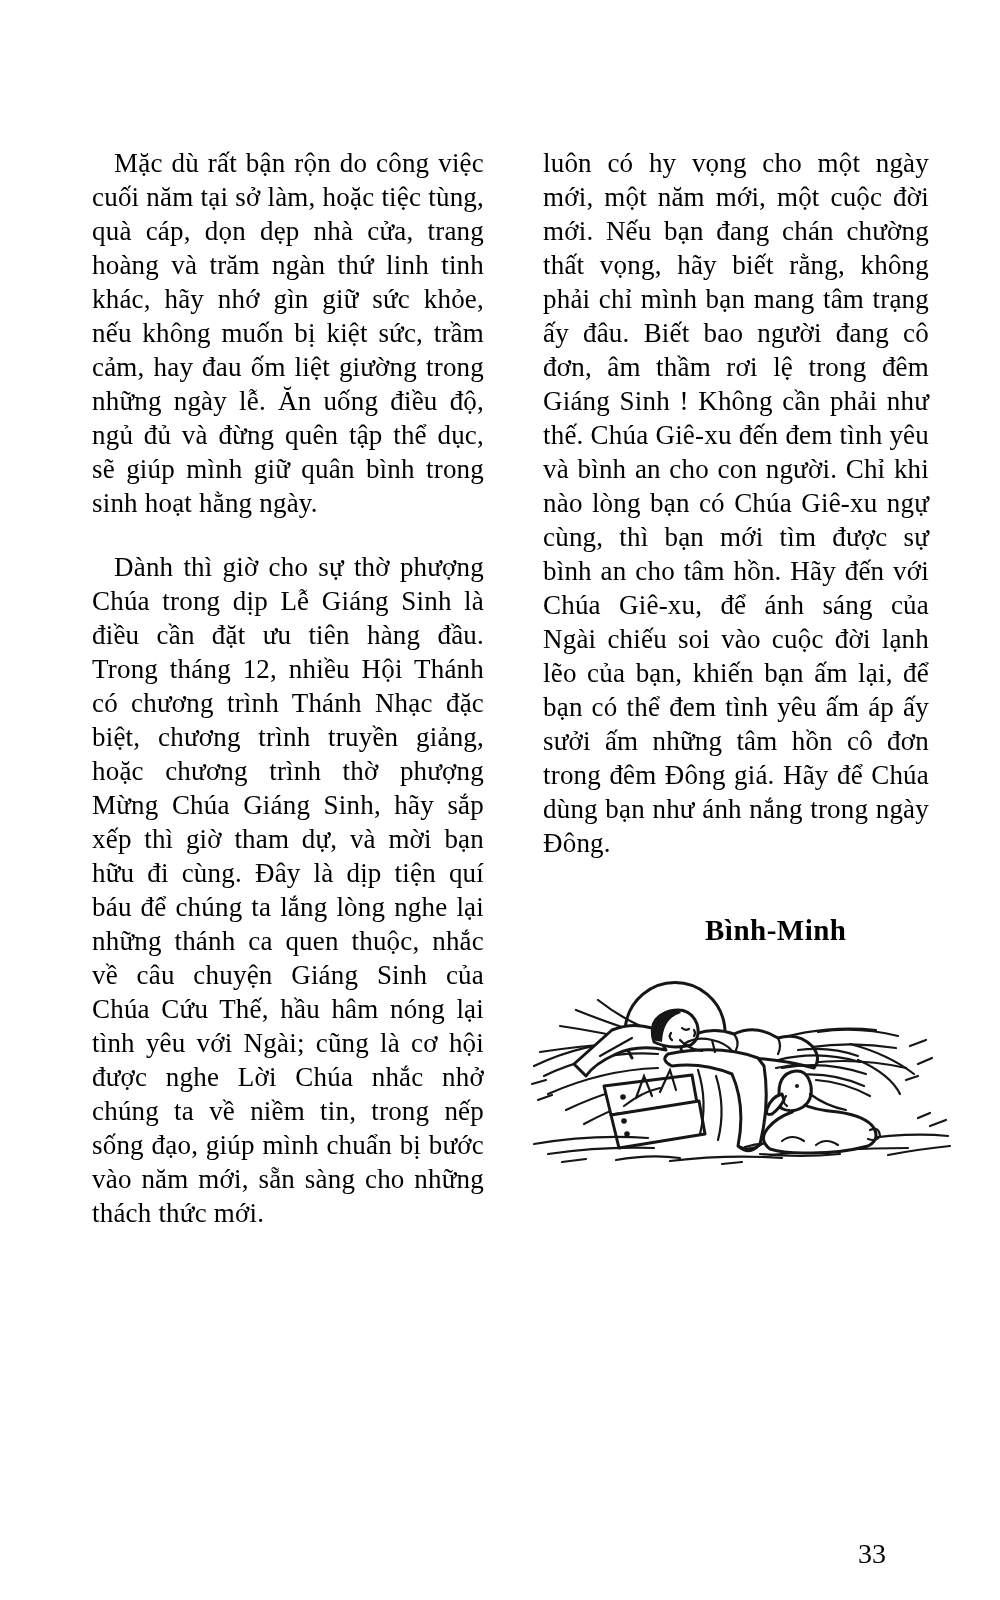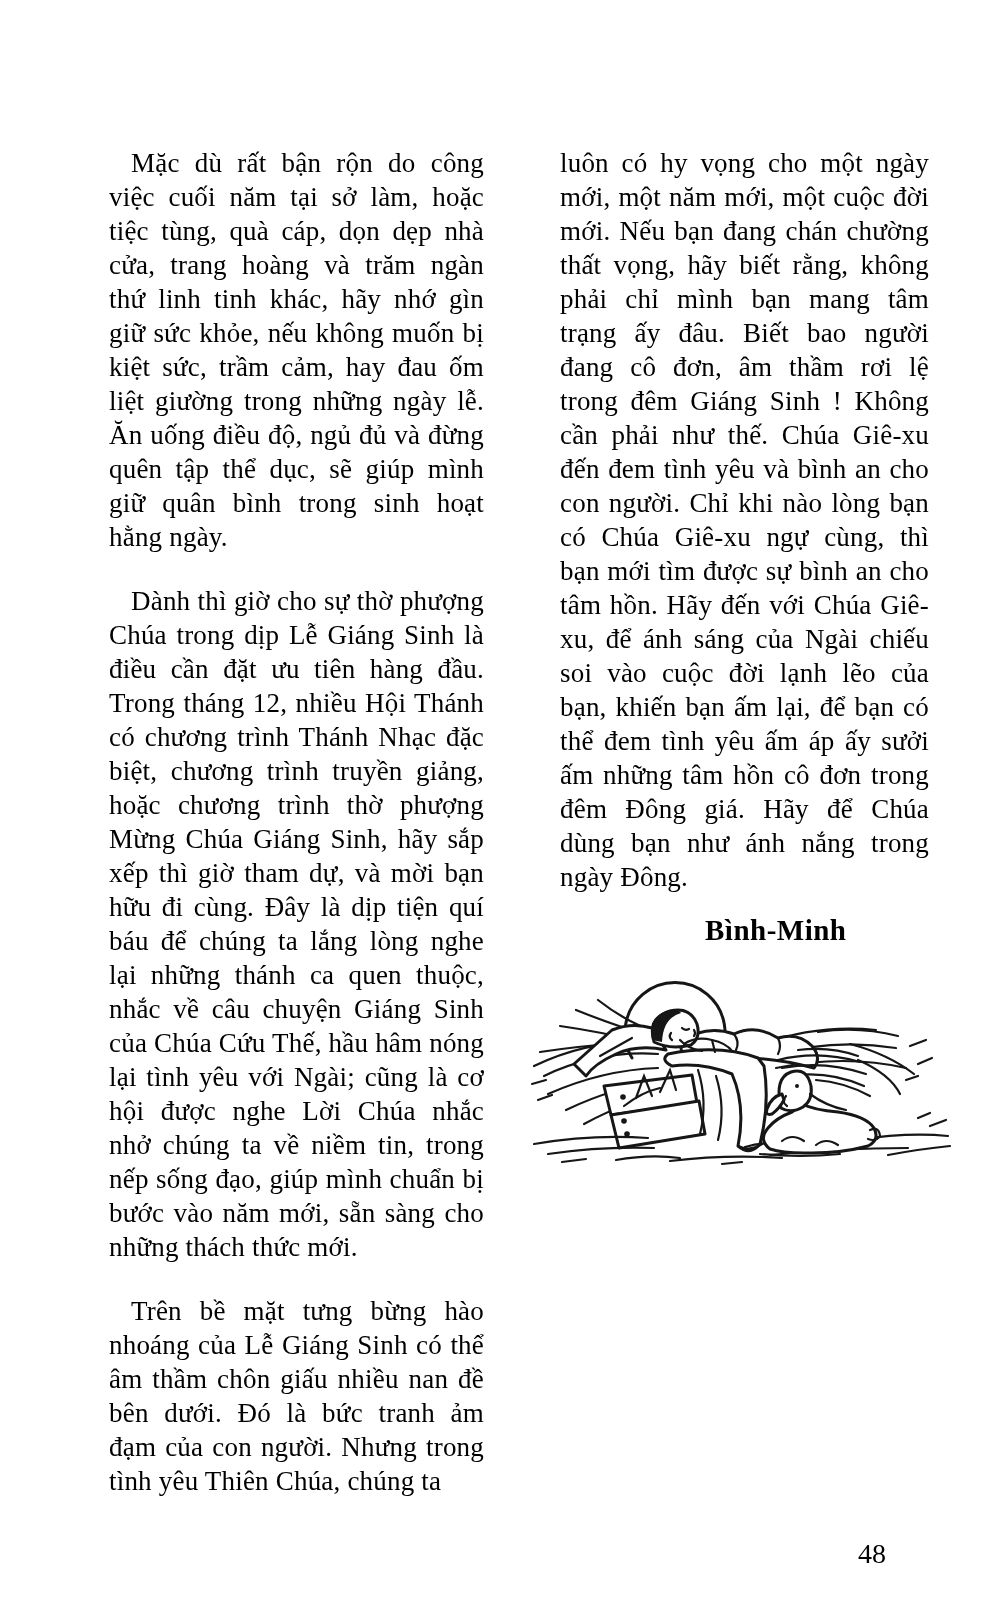--- a/index.html
+++ b/index.html
@@ -9,21 +9,21 @@
     margin:0 auto;
     background:#ffffff;
     color:#000;
     font-family:"Liberation Serif","DejaVu Serif",serif;
     overflow:hidden;
   }
   .col{position:absolute;top:146px;}
   .col-left{left:92px;width:392px;}
   .col-right{left:543px;width:386px;}
   .para{
-    margin:0 0 30px 17px;
+    margin:0 0 30px 0;
     font-size:27px;
     line-height:34px;
     text-align:justify;
     text-indent:22px;
     letter-spacing:0.2px;
   }
   .col-right .para{text-indent:0;}
   .signature{
     position:absolute;
     left:705px;top:914px;
@@ -54,21 +54,20 @@
   .thin{fill:none;stroke:#161616;stroke-width:2.2;stroke-linecap:round;}
 </style>
 </head>
 <body>
 
 <div class="page">
 
   <div class="col col-left">
     <p class="para">Mặc dù rất bận rộn do công việc cuối năm tại sở làm, hoặc tiệc tùng, quà cáp, dọn dẹp nhà cửa, trang hoàng và trăm ngàn thứ linh tinh khác, hãy nhớ gìn giữ sức khỏe, nếu không muốn bị kiệt sức, trầm cảm, hay đau ốm liệt giường trong những ngày lễ. Ăn uống điều độ, ngủ đủ và đừng quên tập thể dục, sẽ giúp mình giữ quân bình trong sinh hoạt hằng ngày.</p>
     <p class="para">Dành thì giờ cho sự thờ phượng Chúa trong dịp Lễ Giáng Sinh là điều cần đặt ưu tiên hàng đầu. Trong tháng 12, nhiều Hội Thánh có chương trình Thánh Nhạc đặc biệt, chương trình truyền giảng, hoặc chương trình thờ phượng Mừng Chúa Giáng Sinh, hãy sắp xếp thì giờ tham dự, và mời bạn hữu đi cùng. Đây là dịp tiện quí báu để chúng ta lắng lòng nghe lại những thánh ca quen thuộc, nhắc về câu chuyện Giáng Sinh của Chúa Cứu Thế, hầu hâm nóng lại tình yêu với Ngài; cũng là cơ hội được nghe Lời Chúa nhắc nhở chúng ta về niềm tin, trong nếp sống đạo, giúp mình chuẩn bị bước vào năm mới, sẵn sàng cho những thách thức mới.</p>
-    <p class="para">Trên bề mặt tưng bừng hào nhoáng của Lễ Giáng Sinh có thể âm thầm chôn giấu nhiều nan đề bên dưới. Đó là bức tranh ảm đạm của con người. Nhưng trong tình yêu Thiên Chúa, chúng ta</p>
   </div>
 
   <div class="col col-right">
     <p class="para">luôn có hy vọng cho một ngày mới, một năm mới, một cuộc đời mới. Nếu bạn đang chán chường thất vọng, hãy biết rằng, không phải chỉ mình bạn mang tâm trạng ấy đâu. Biết bao người đang cô đơn, âm thầm rơi lệ trong đêm Giáng Sinh ! Không cần phải như thế. Chúa Giê-xu đến đem tình yêu và bình an cho con người. Chỉ khi nào lòng bạn có Chúa Giê-xu ngự cùng, thì bạn mới tìm được sự bình an cho tâm hồn. Hãy đến với Chúa Giê-xu, để ánh sáng của Ngài chiếu soi vào cuộc đời lạnh lẽo của bạn, khiến bạn ấm lại, để bạn có thể đem tình yêu ấm áp ấy sưởi ấm những tâm hồn cô đơn trong đêm Đông giá. Hãy để Chúa dùng bạn như ánh nắng trong ngày Đông.</p>
   </div>
 
   <div class="signature">Bình-Minh</div>
 
   <svg class="illustration" viewBox="0 0 440 222" aria-hidden="true">
 
@@ -173,15 +172,15 @@
       <circle class="bk" cx="277" cy="138" r="2"></circle>
       <path class="thin" d="M 266 148 Q 261 154 267 158"></path>
       <path class="thin" d="M 262 193 Q 272 185 284 193"></path>
       <path class="thin" d="M 296 197 Q 306 189 318 197"></path>
       <path class="thin" d="M 350 182 Q 359 178 360 188 Q 356 194 348 191"></path>
     </g>
     <path class="thin" d="M 240 206 Q 280 210 320 206"></path>
   </svg>
 
   <div class="footer-site">www.suoithieng.com</div>
-  <div class="footer-page">48</div>
+  <div class="footer-page">33</div>
 
 </div>
 
 </body></html>

